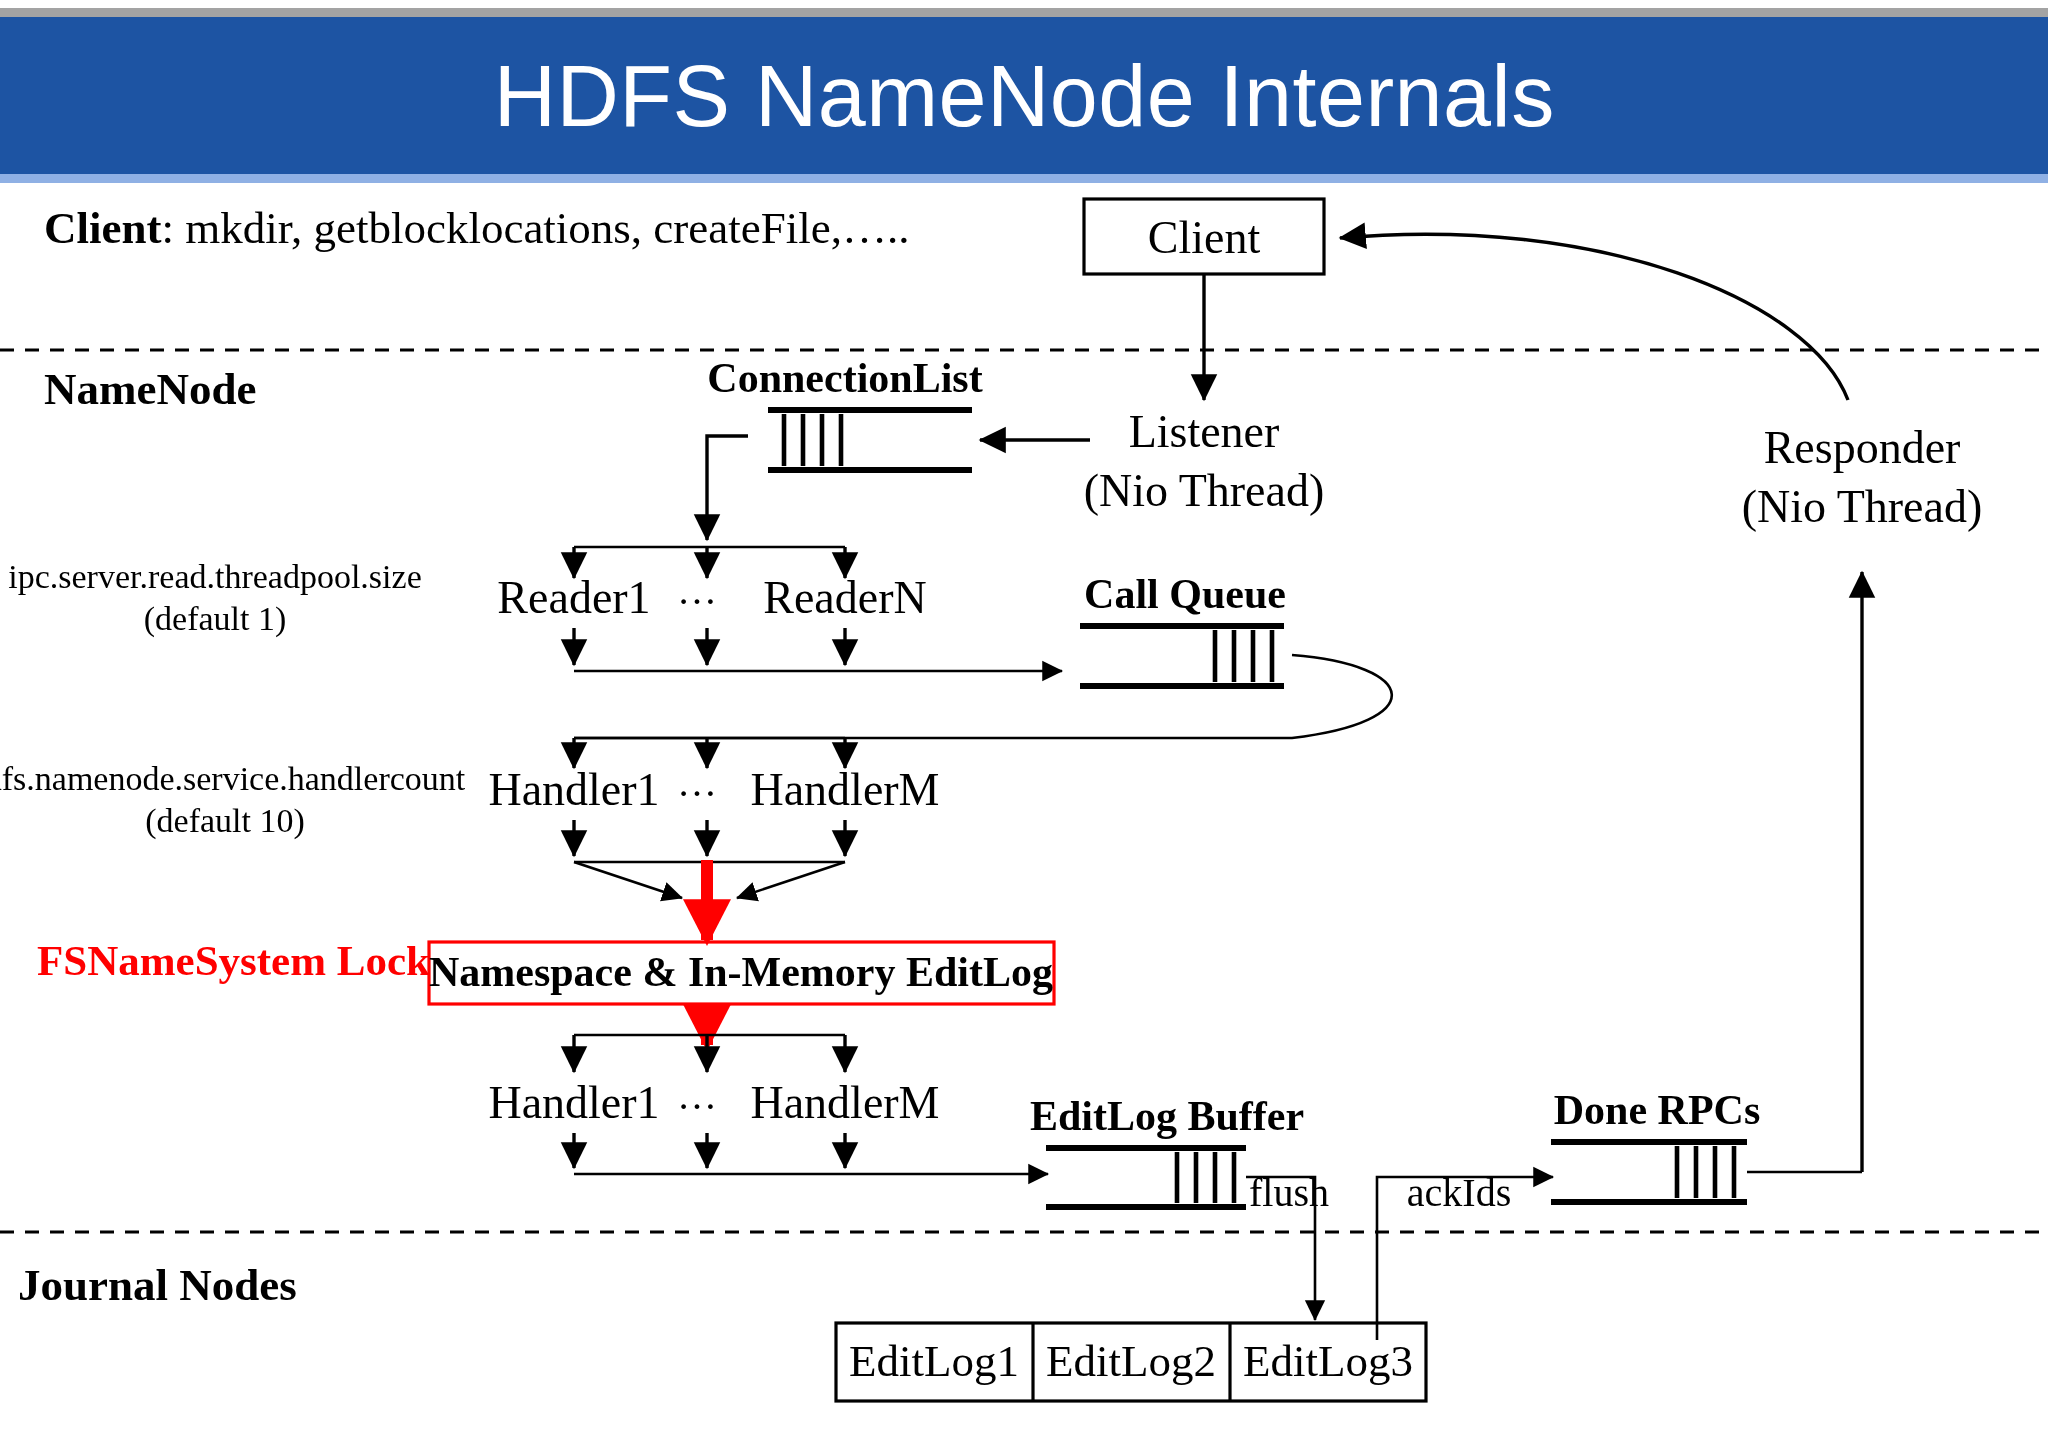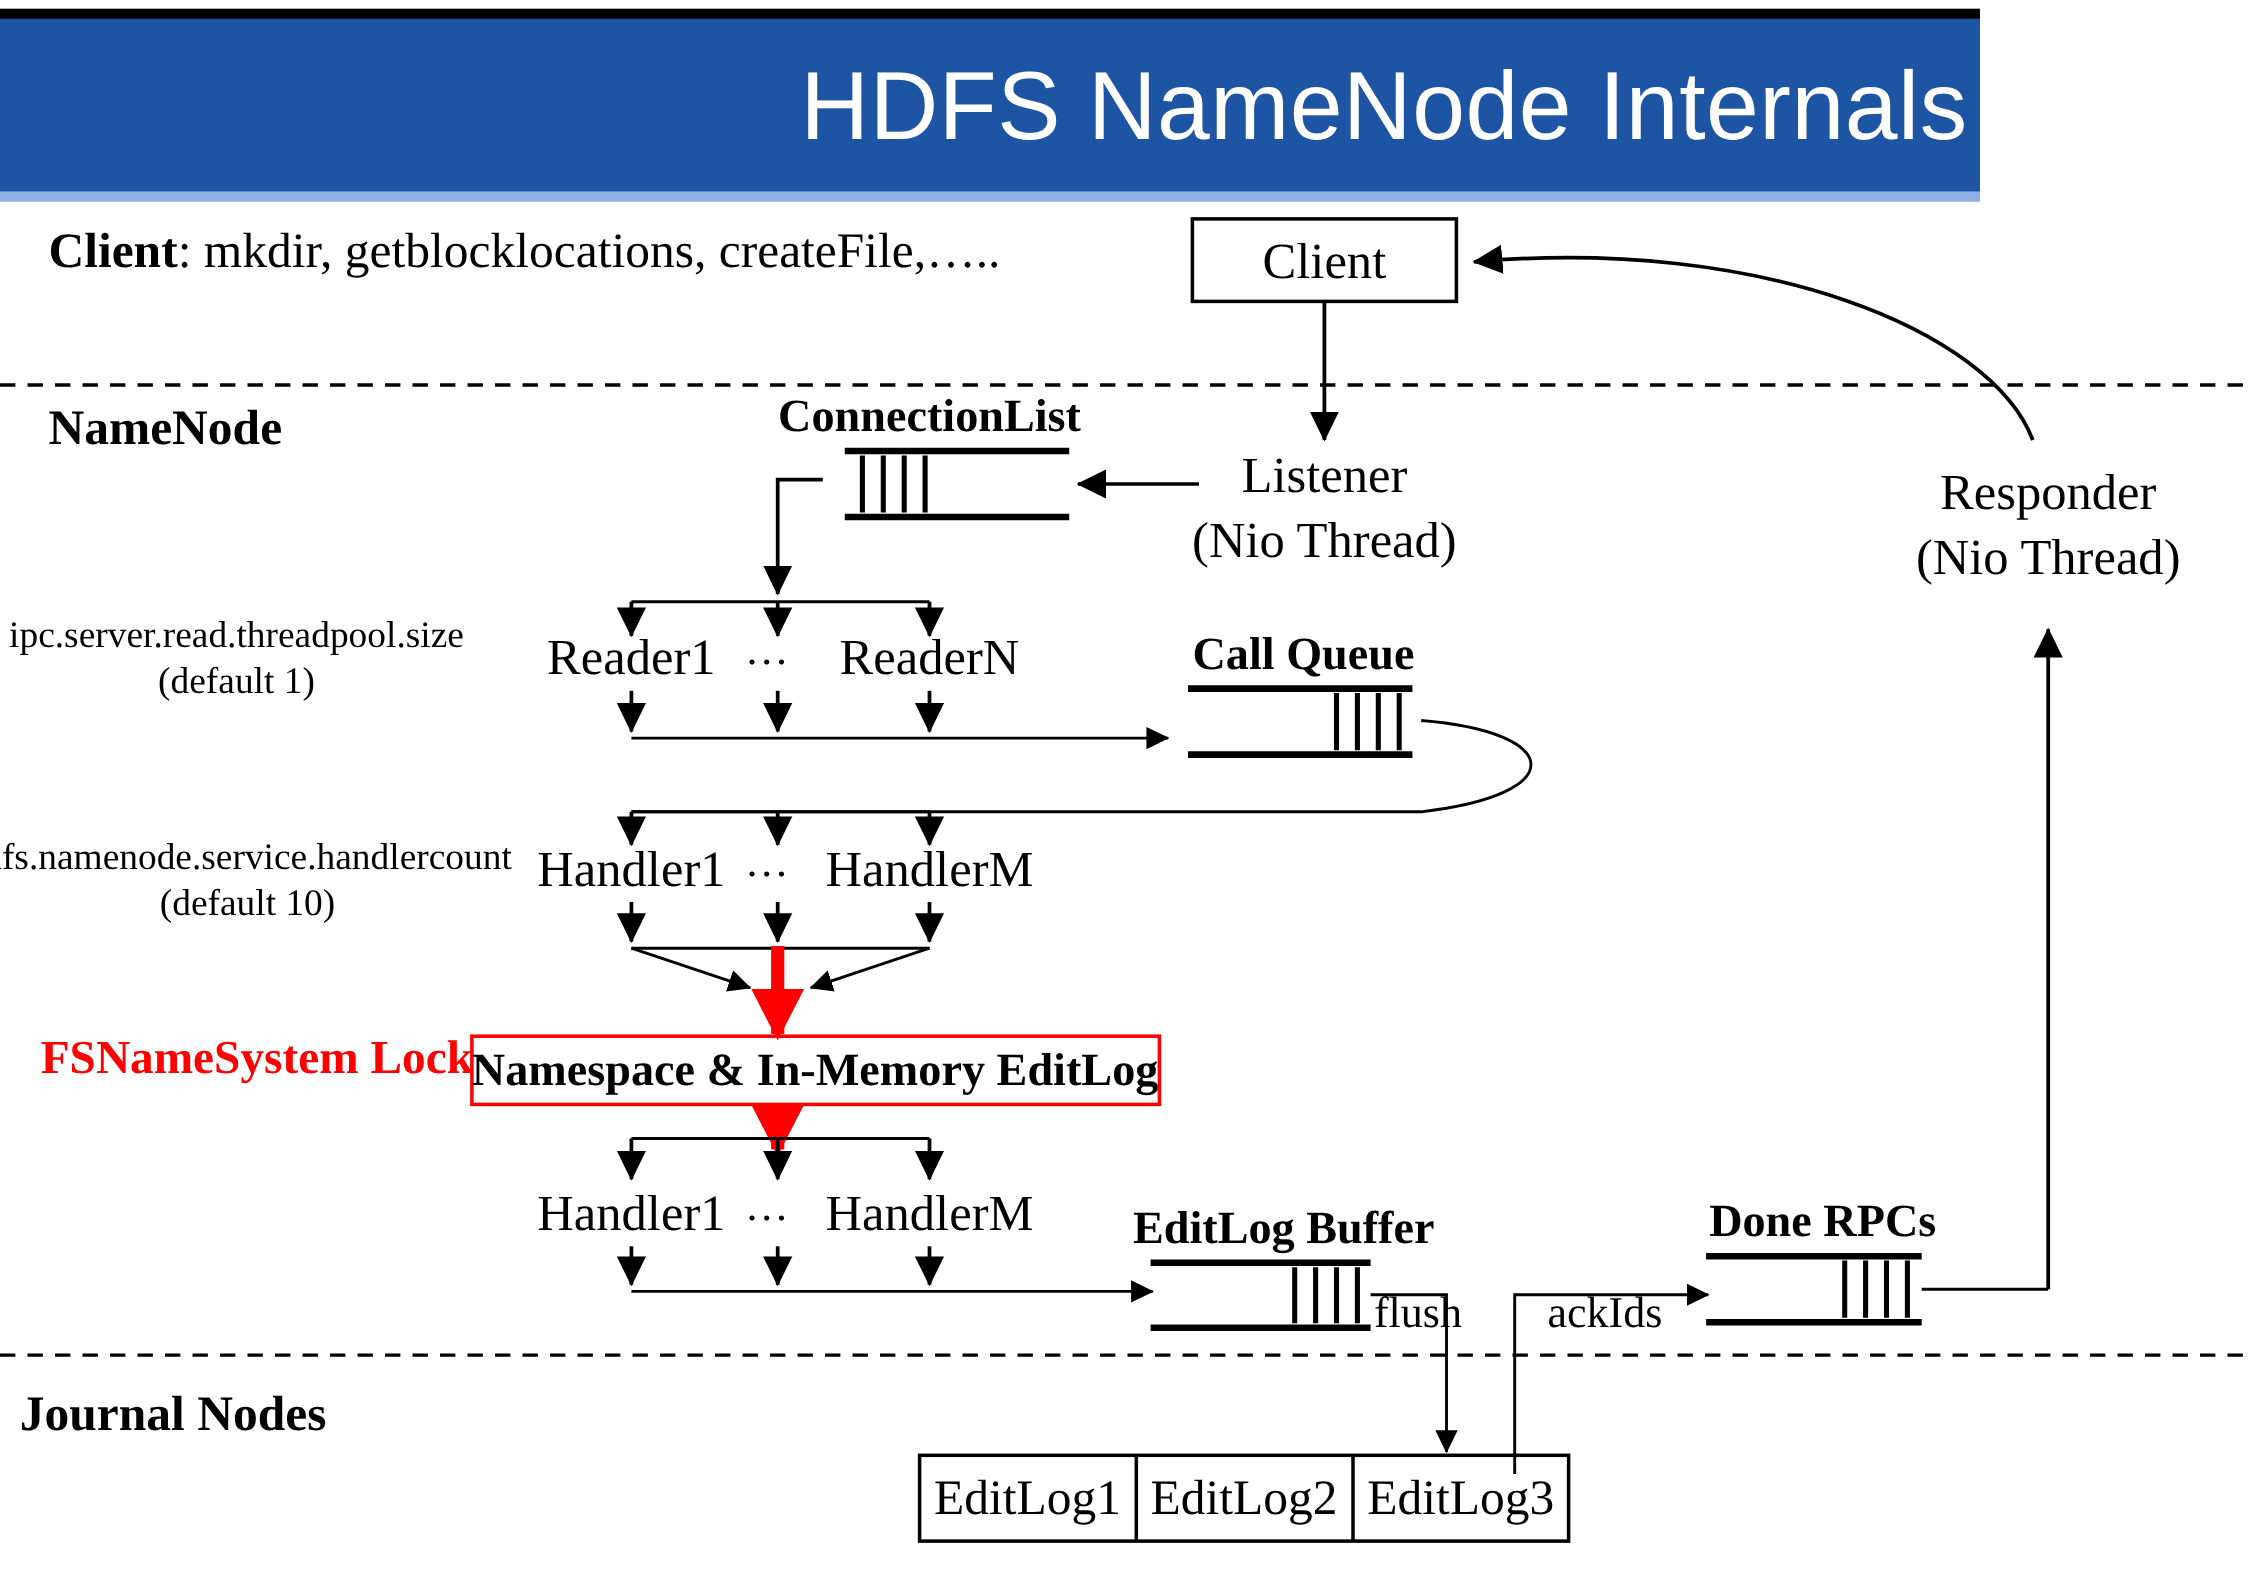--- a/index.html
+++ b/index.html
@@ -1,25 +1,25 @@
 <!DOCTYPE html>
 <html><head>
 <meta charset="utf-8">
 <style>
   html,body{margin:0;padding:0;background:#ffffff;}
   body{width:2048px;height:1448px;position:relative;overflow:hidden;
        font-family:"Liberation Serif",serif;}
 
   
   #title-banner{
-    position:absolute;left:0;top:8px;width:1800px;height:175px;
+    position:absolute;left:0;top:8px;width:2048px;height:175px;
     background:#1d54a3;
-    border-top:9px solid #000000;border-bottom:9px solid #8fb0e4;
+    border-top:9px solid #a3a3a3;border-bottom:9px solid #8fb0e4;
     box-sizing:border-box;
-    display:flex;align-items:center;justify-content:flex-end;
+    display:flex;align-items:center;justify-content:center;
   }
   #title-text{
     color:#ffffff;font-family:"Liberation Sans",sans-serif;
     font-size:88px;line-height:1;font-weight:400;letter-spacing:0.5px;
     transform:scaleX(.98);
   }
 
   
   #diagram{position:absolute;left:0;top:0;width:2048px;height:1448px;}
 

